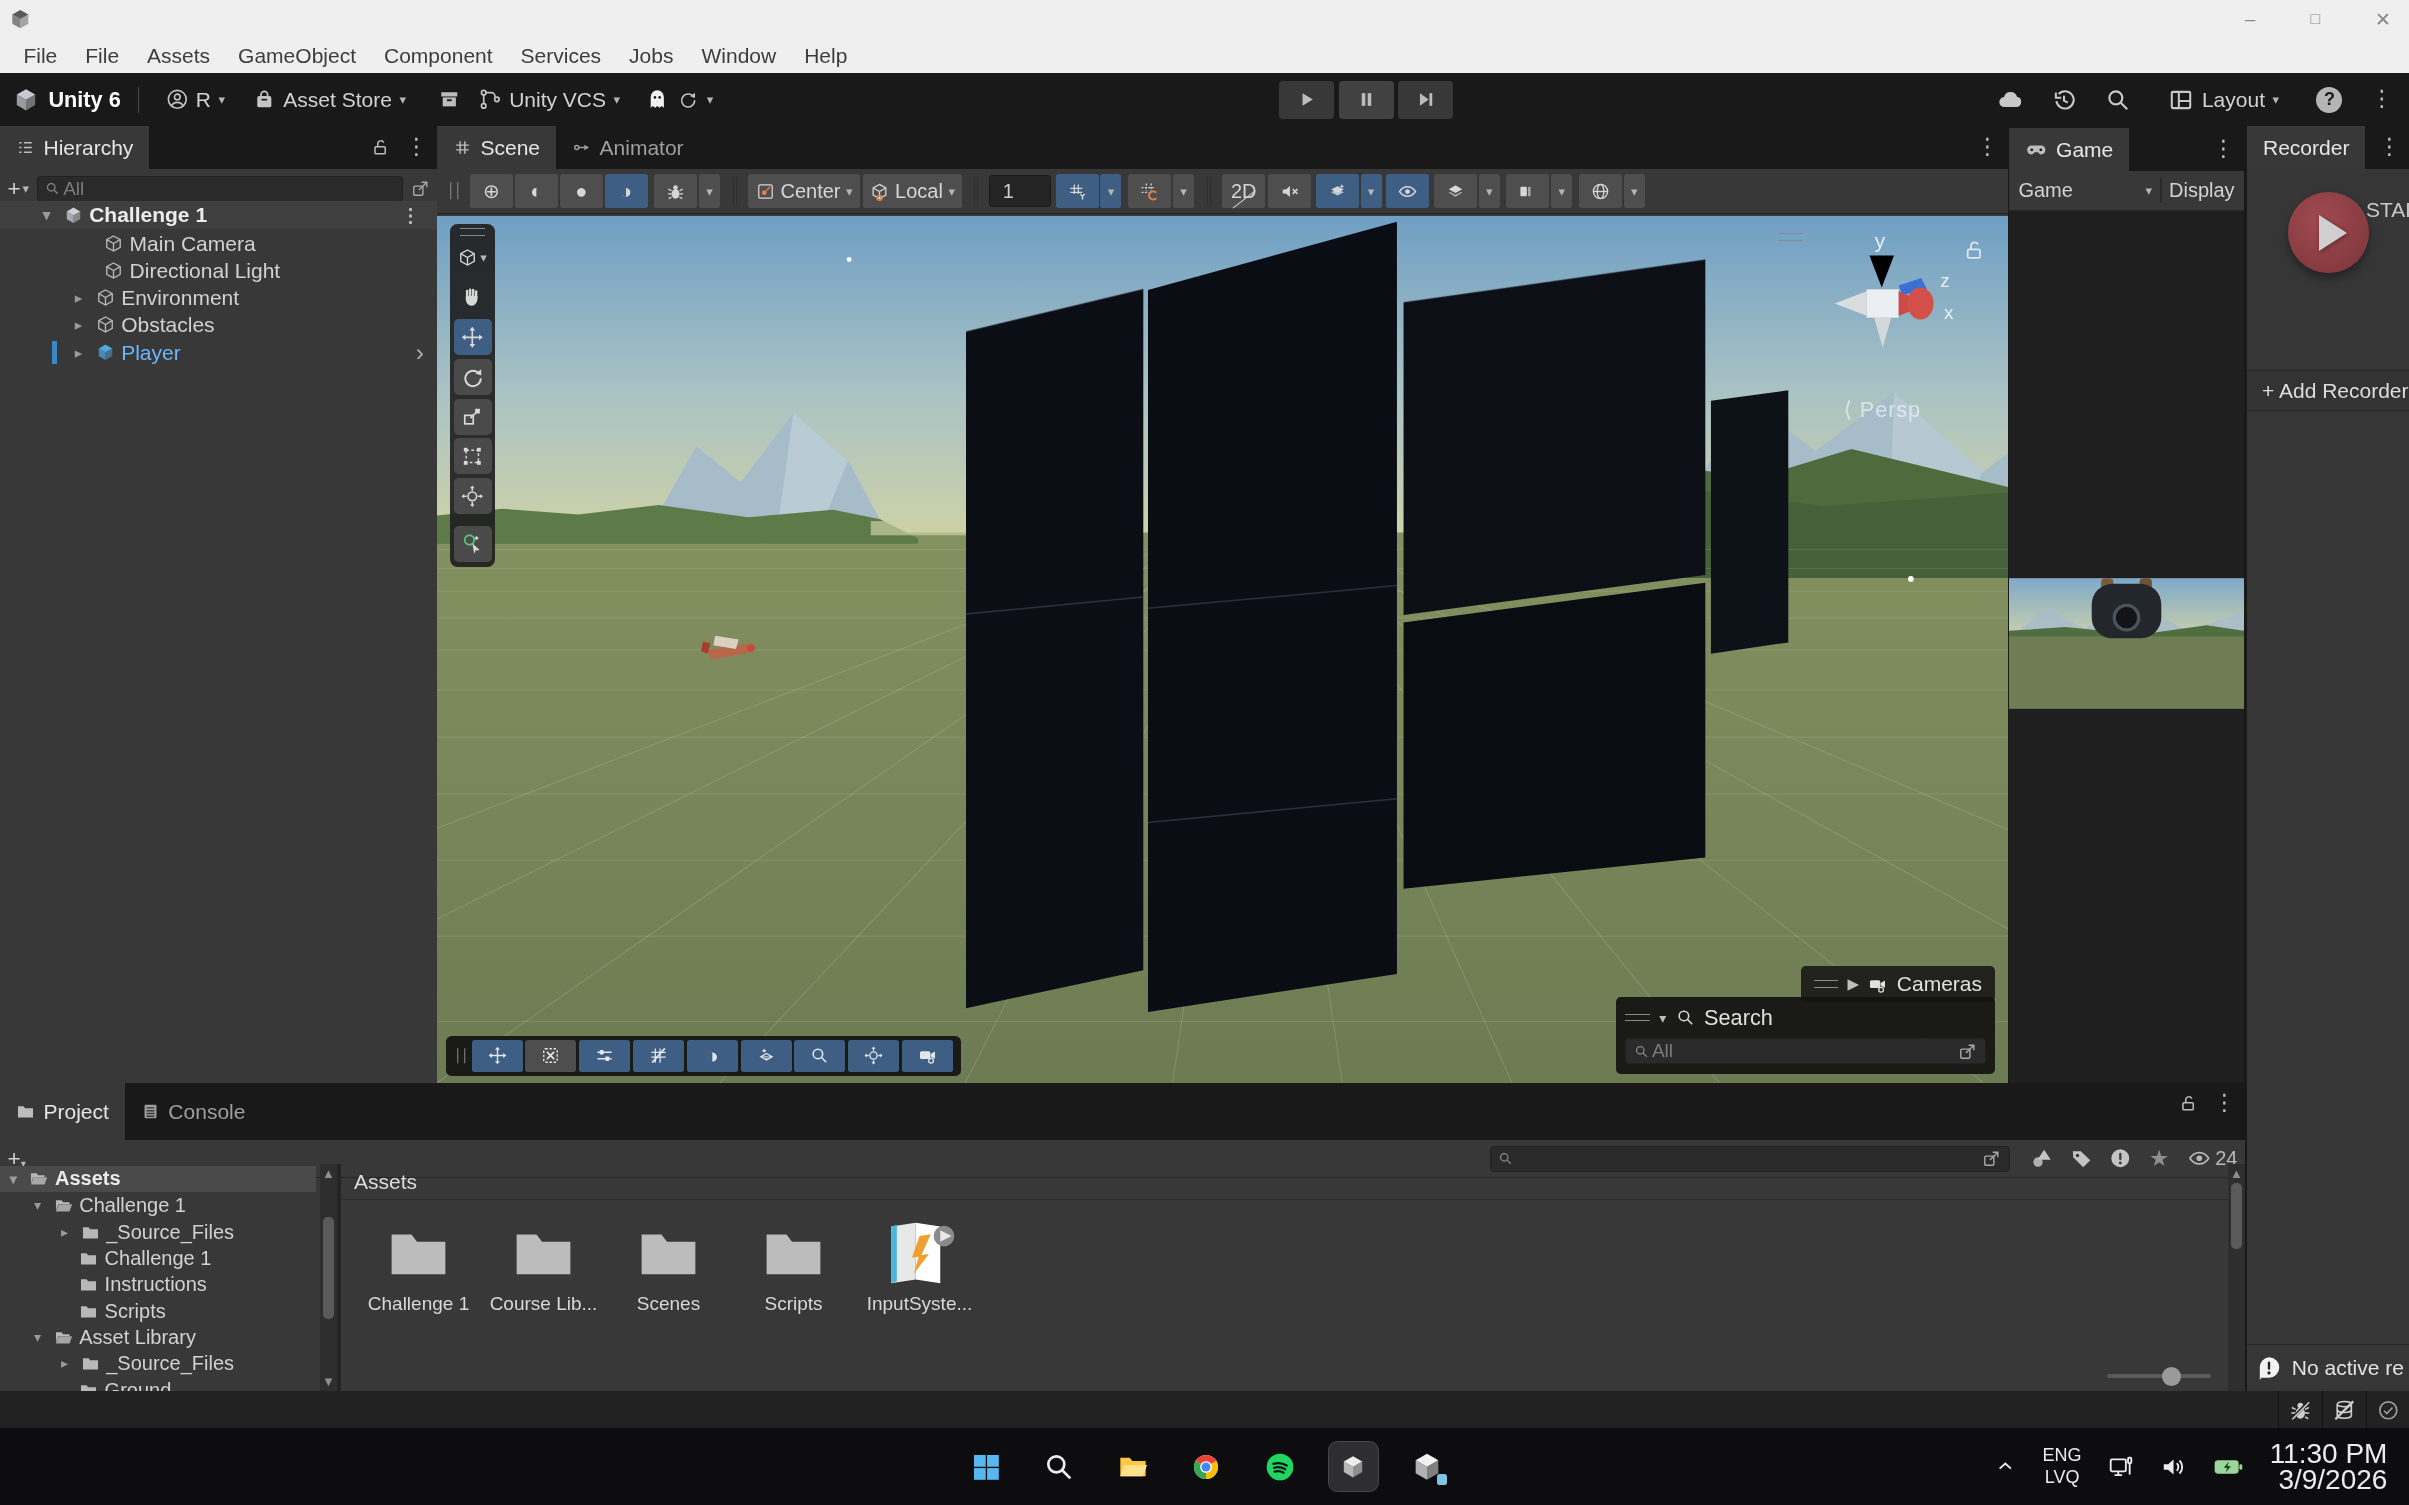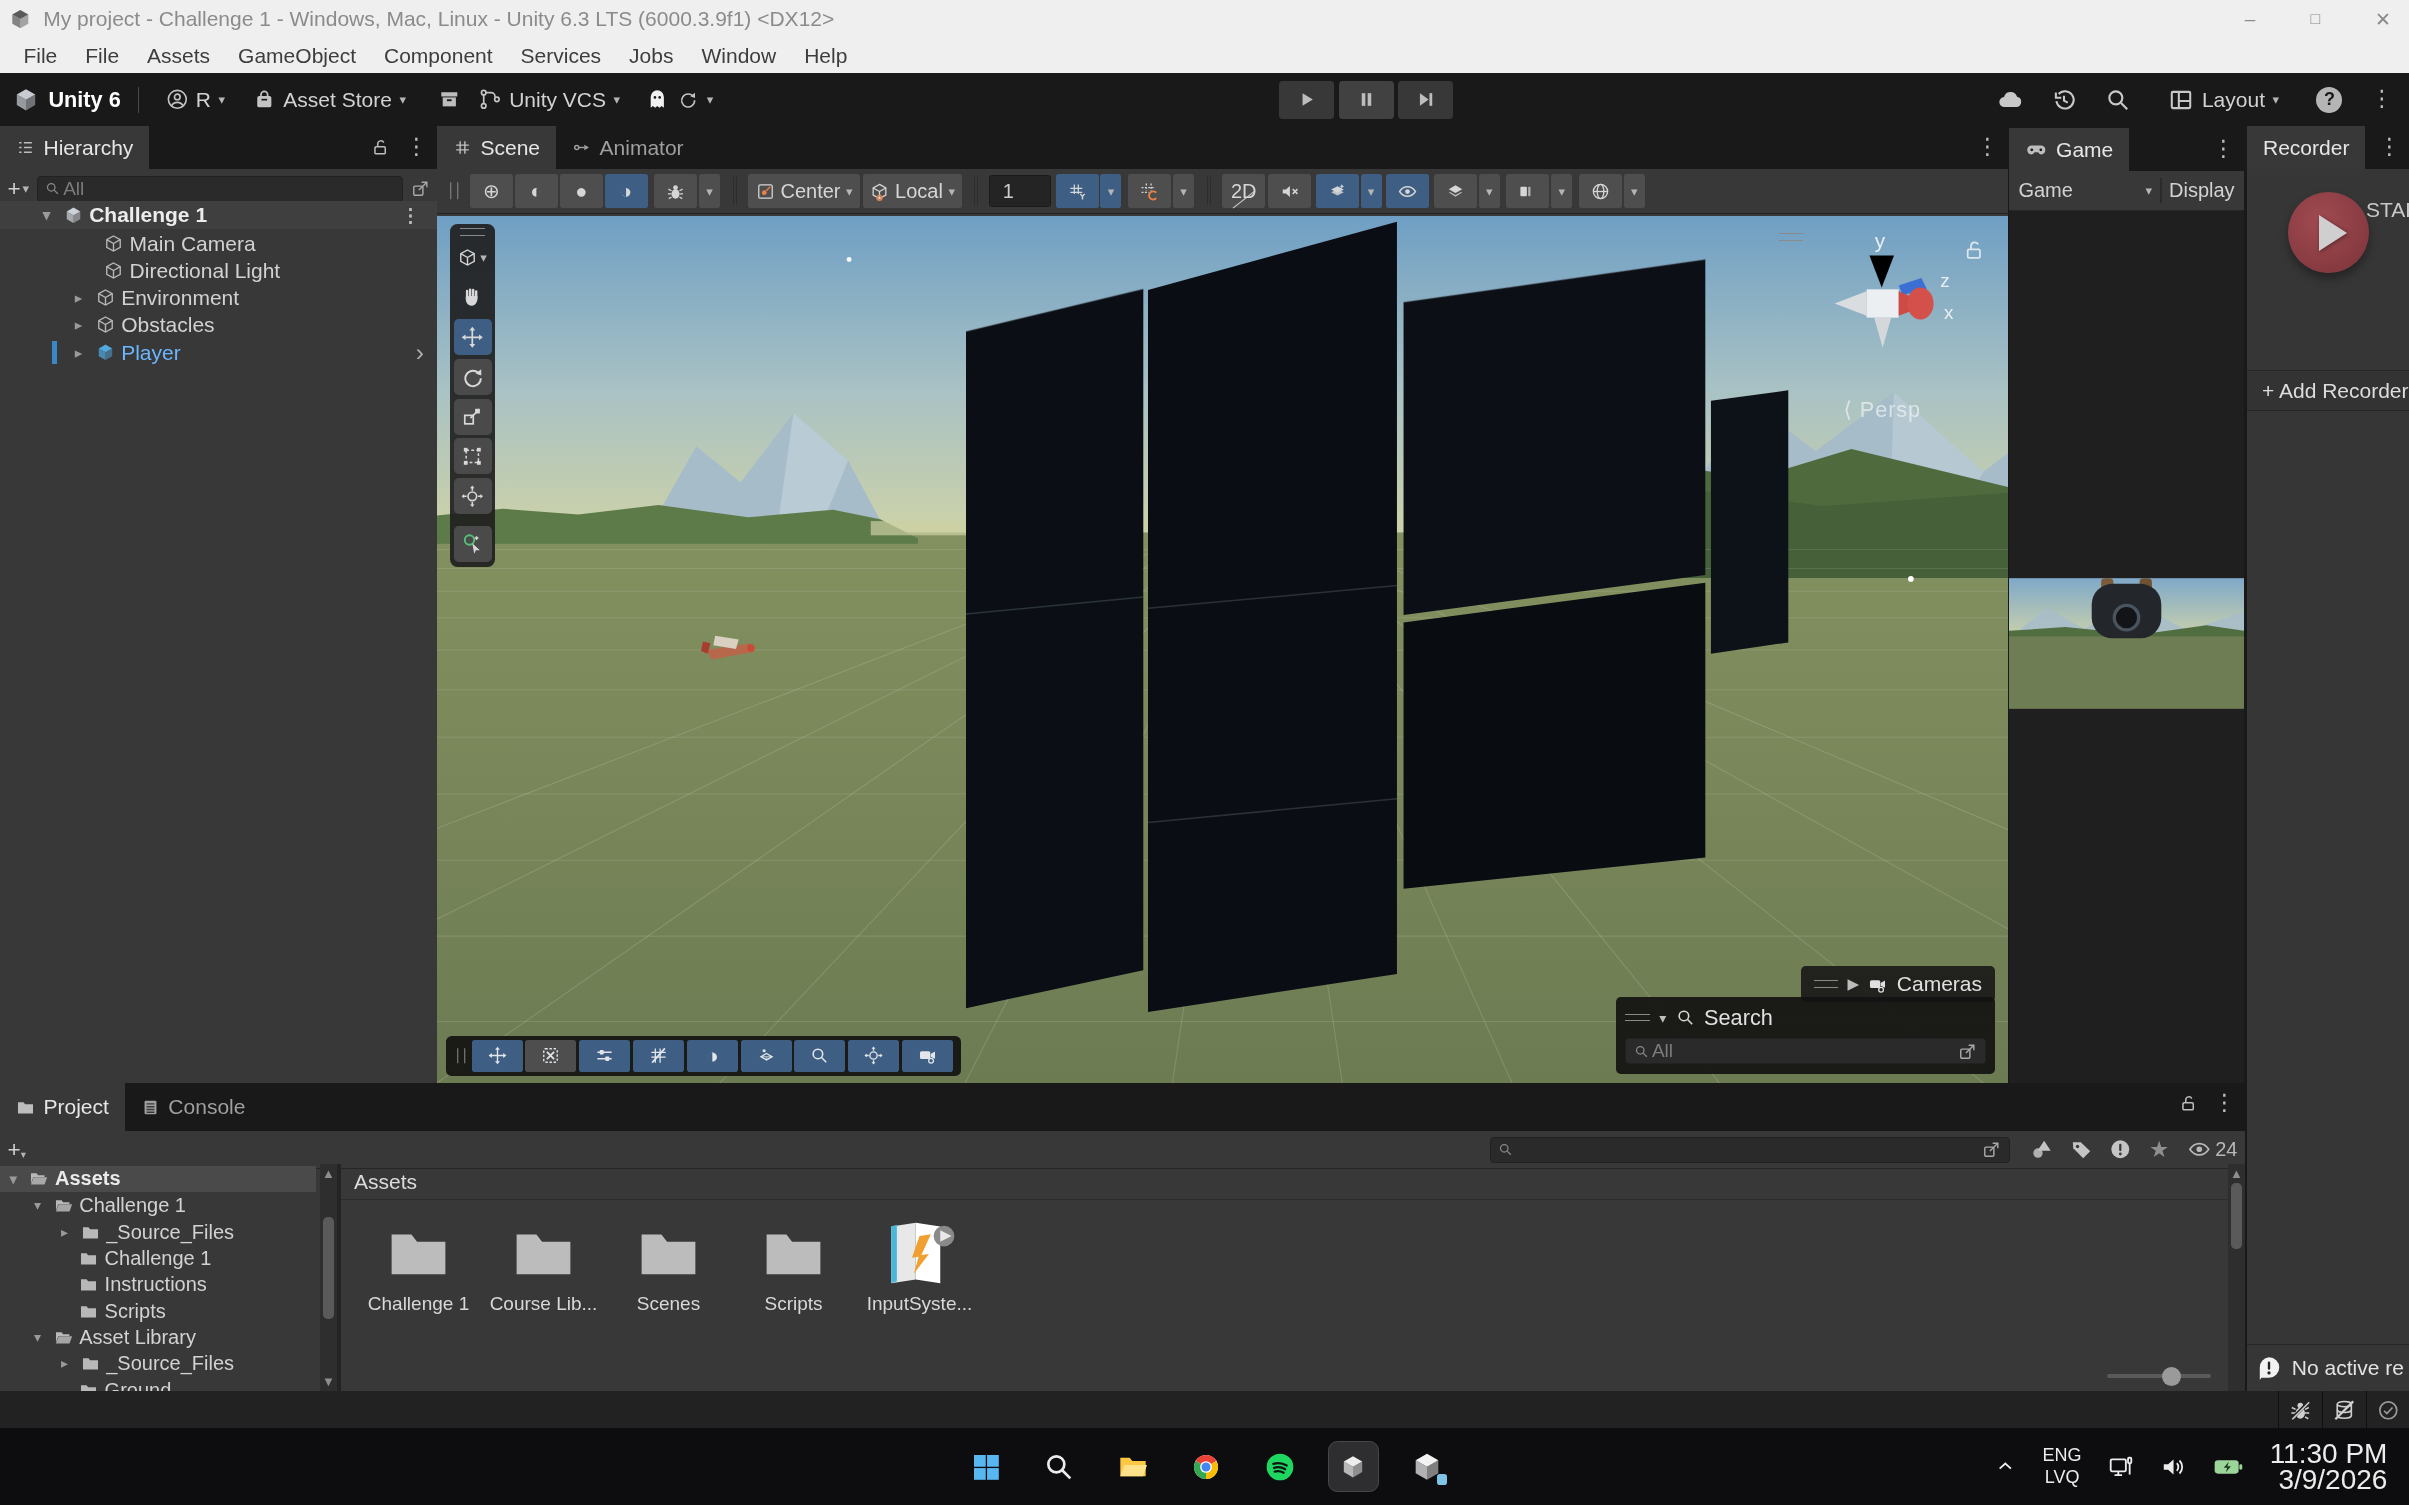--- a/index.html
+++ b/index.html
@@ -346,21 +346,20 @@
       <rect x="20.5" y="10" width="2.2" height="4" rx="1" fill="#9bd59a"></rect>
       <polygon points="12.6,8 8.8,12.6 11.4,12.6 10.4,16 14.2,11.4 11.6,11.4" fill="#1d3a1d"></polygon>
     </symbol>
   </defs>
 </svg>
 
 <div id="titlebar" class="abs">
   <svg class="ic24 appico" viewBox="0 0 24 24" width="22.6" height="22.6">
       <use href="#i-unity"></use>
     </svg>
-  <span>My project - Challenge 1 - Windows, Mac, Linux - Unity 6.3 LTS (6000.3.9f1) &lt;DX12&gt;</span>
   <div id="wincontrols">
     <span>–</span>
     <span style="font-size:16px;">□</span>
     <span>✕</span>
   </div>
 </div>
 
 <div id="menubar" class="abs">
   <span class="mitem">File</span>
   <span class="mitem">File</span>
@@ -943,21 +942,21 @@
     <svg class="ic28" viewBox="0 0 24 24">
       <path d="M12 2a9.5 9.5 0 0 1 9.5 9.5A9.5 9.5 0 0 1 12 21H5l-1.5 2V11.5A9.5 9.5 0 0 1 12 2z" fill="#f2f2f2"></path>
       <rect x="10.9" y="6" width="2.2" height="7.5" rx="1.1" fill="#222"></rect>
         <circle cx="12" cy="16.5" r="1.5" fill="#222"></circle>
     </svg>
     <span>No active re</span>
   </div>
 </div>
 
 <div id="projpanel" class="abs panel">
-  <div class="tabbar" style="height:48px;">
+  <div class="tabbar" style="height:57px;">
     <div class="tab active">
       <svg class="ic" style="color:#bdbdbd" viewBox="0 0 20 20" width="19" height="19">
           <use href="#i-folder"></use>
         </svg>
       <span>Project</span>
     </div>
     <div class="tab">
       <svg class="ic" style="color:#9f9f9f" viewBox="0 0 20 20" width="19" height="19">
           <use href="#i-console"></use>
         </svg>

